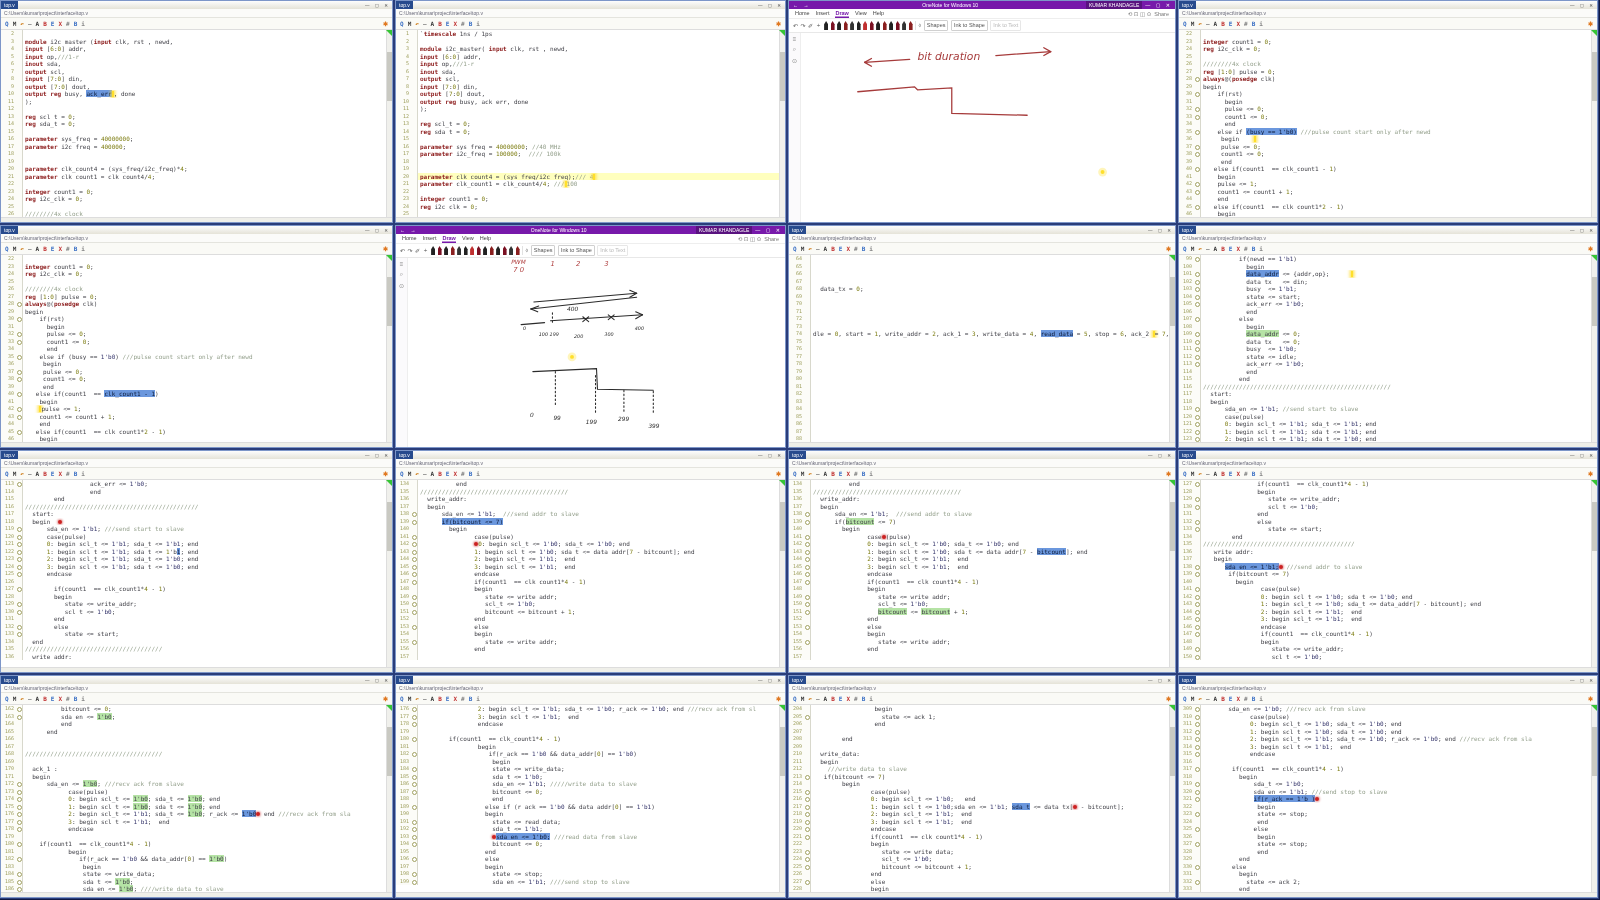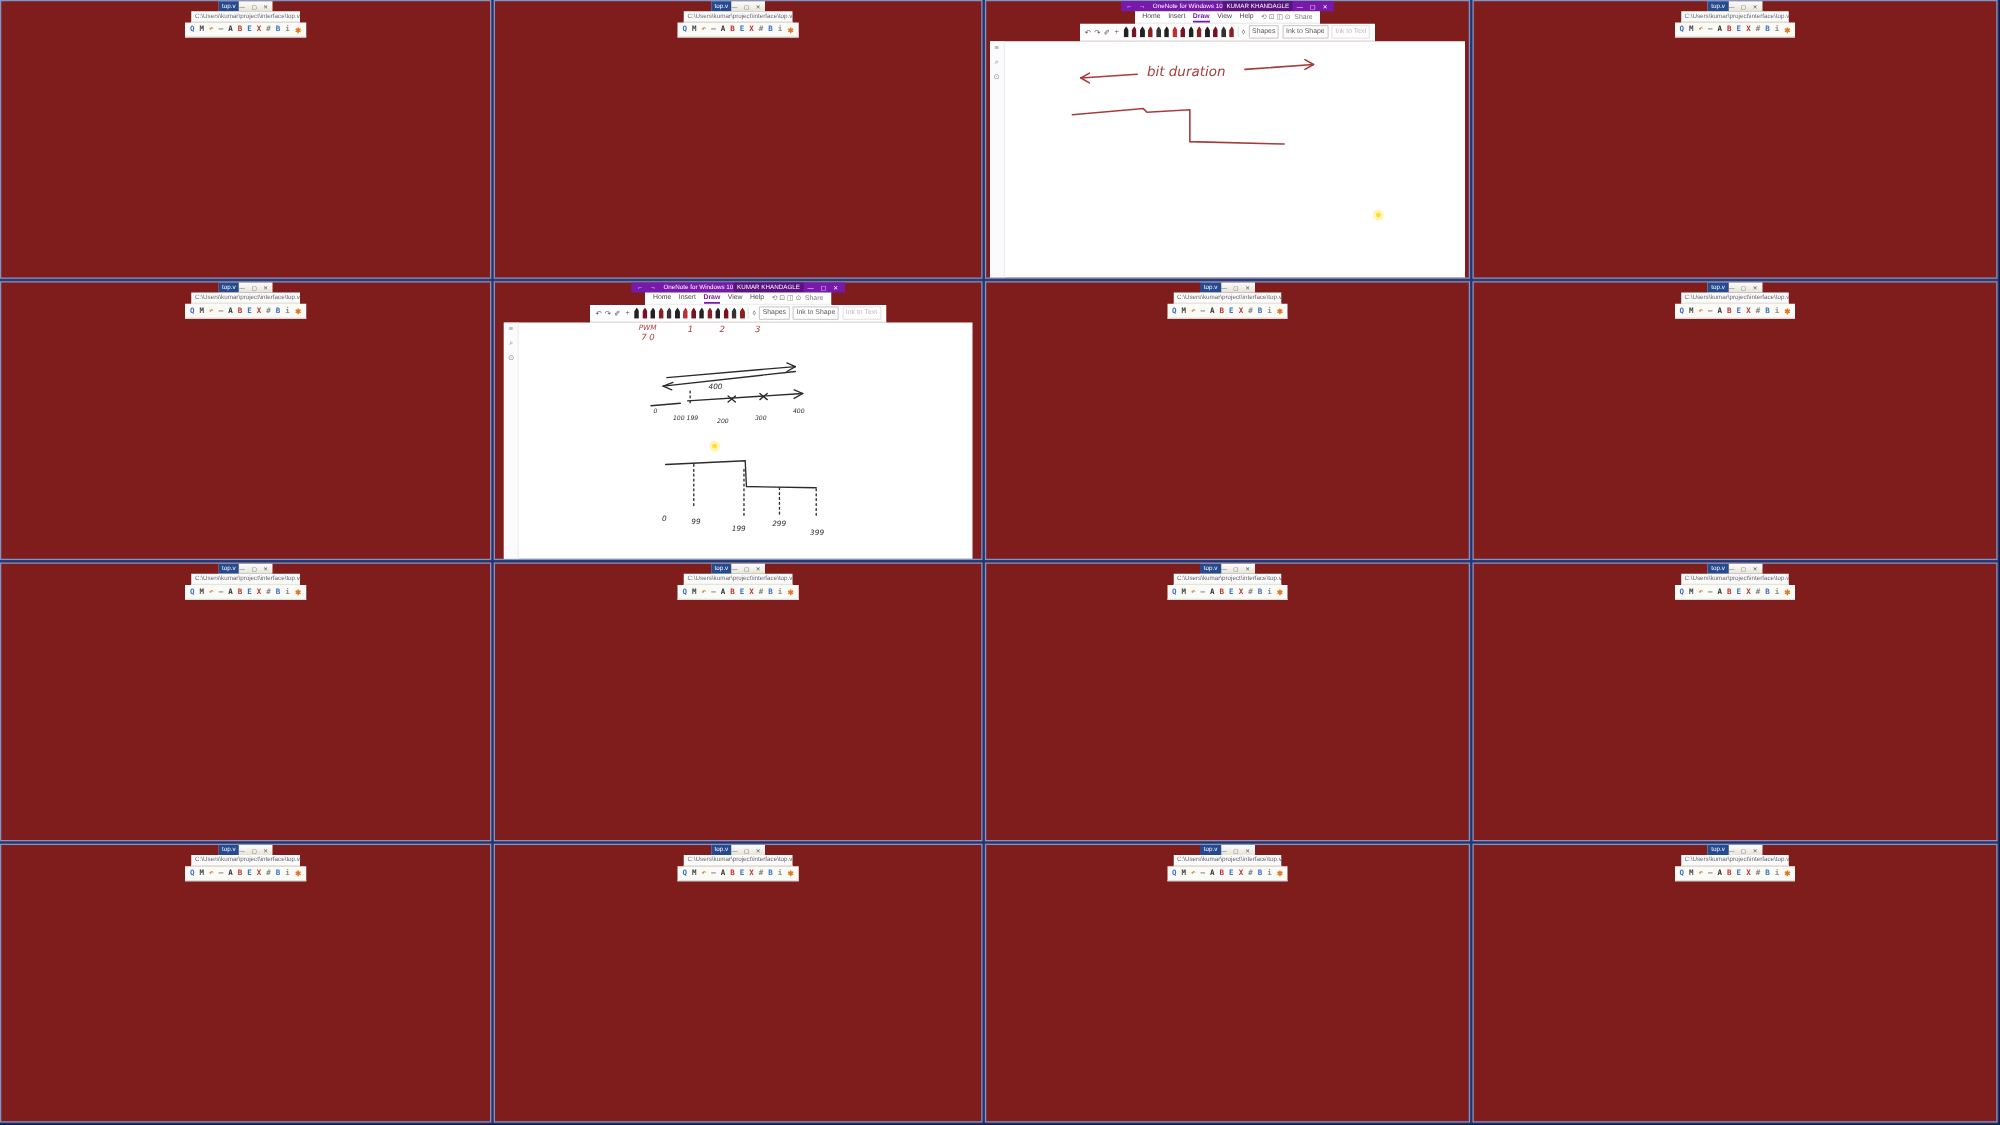--- a/index.html
+++ b/index.html
@@ -1,18 +1,18 @@
 <!DOCTYPE html>
 <html><head>
 <meta charset="utf-8">
 <style>
   html,body{margin:0;padding:0;}
   body{width:1600px;height:900px;position:relative;background:#0e1844;font-family:"Liberation Sans",sans-serif;overflow:hidden;}
   .cell{position:absolute;}
-  .win{position:absolute;inset:0;background:#7f1d1d;border:1px solid #7d96c8;box-shadow:0 0 0 1px #2a3d7a;display:flex;flex-direction:column;box-sizing:border-box;align-items:center;}
+  .win{position:absolute;inset:0;background:#14b8a6;border:1px solid #7d96c8;box-shadow:0 0 0 1px #2a3d7a;display:flex;flex-direction:column;box-sizing:border-box;}
   
   .etitle{height:8px;background:linear-gradient(#fdfdfd,#e5e3d8);display:flex;align-items:center;font-size:5px;color:#333;flex:0 0 auto;}
   .ttab{background:#274a8d;color:#fff;padding:0 3px;height:8px;line-height:8px;font-size:5px;white-space:nowrap;}
   .ectrl{margin-left:auto;margin-right:2px;letter-spacing:2px;font-size:4.5px;color:#555;white-space:nowrap;}
   .epath{height:8px;line-height:8px;font-size:5px;color:#667;background:#fbfbf9;border-bottom:1px solid #e4e4de;padding-left:3px;white-space:nowrap;overflow:hidden;flex:0 0 auto;}
   .etools{height:11px;display:flex;align-items:center;gap:4px;padding:0 4px;background:#fafaf6;border-bottom:1px solid #ddd;font-size:6px;flex:0 0 auto;}
   .etool{font-weight:bold;font-family:"DejaVu Sans Mono",monospace;line-height:11px;}
   .egear{margin-left:auto;color:#e07820;font-weight:bold;}
   .ebody{flex:1;position:relative;overflow:hidden;background:#fff;}
   .rows{position:absolute;inset:0 5px 0 0;overflow:hidden;}

